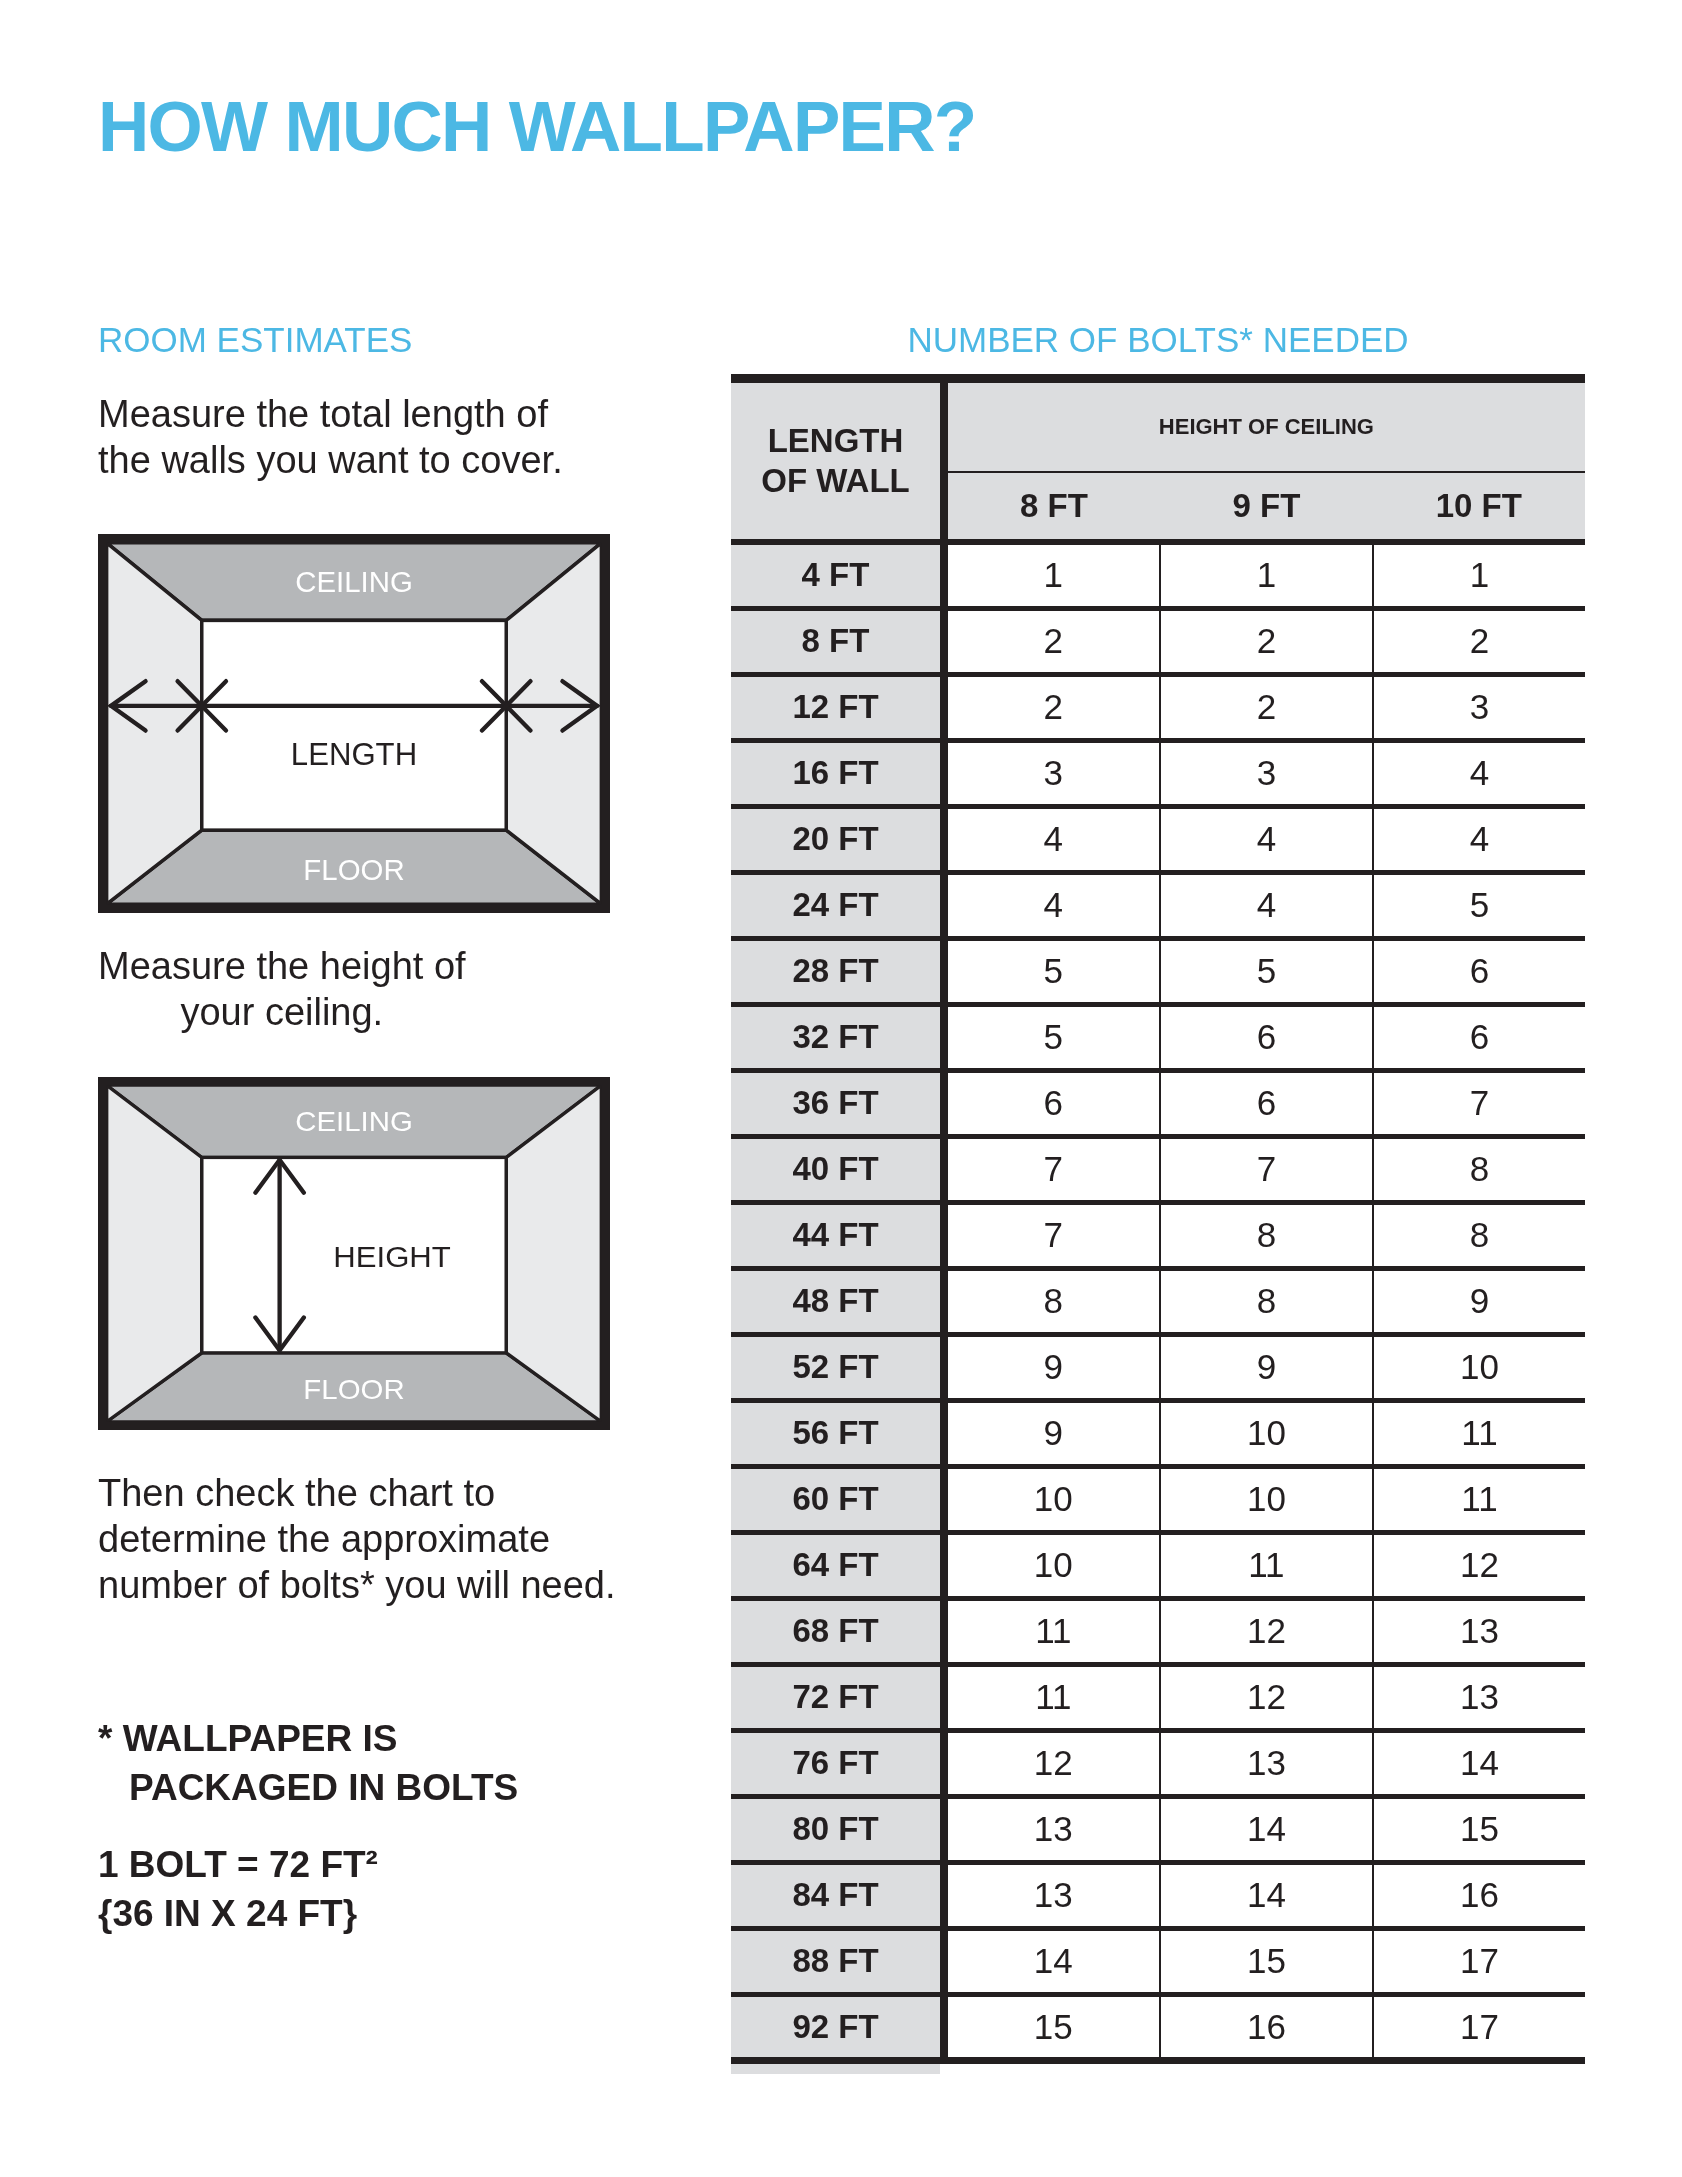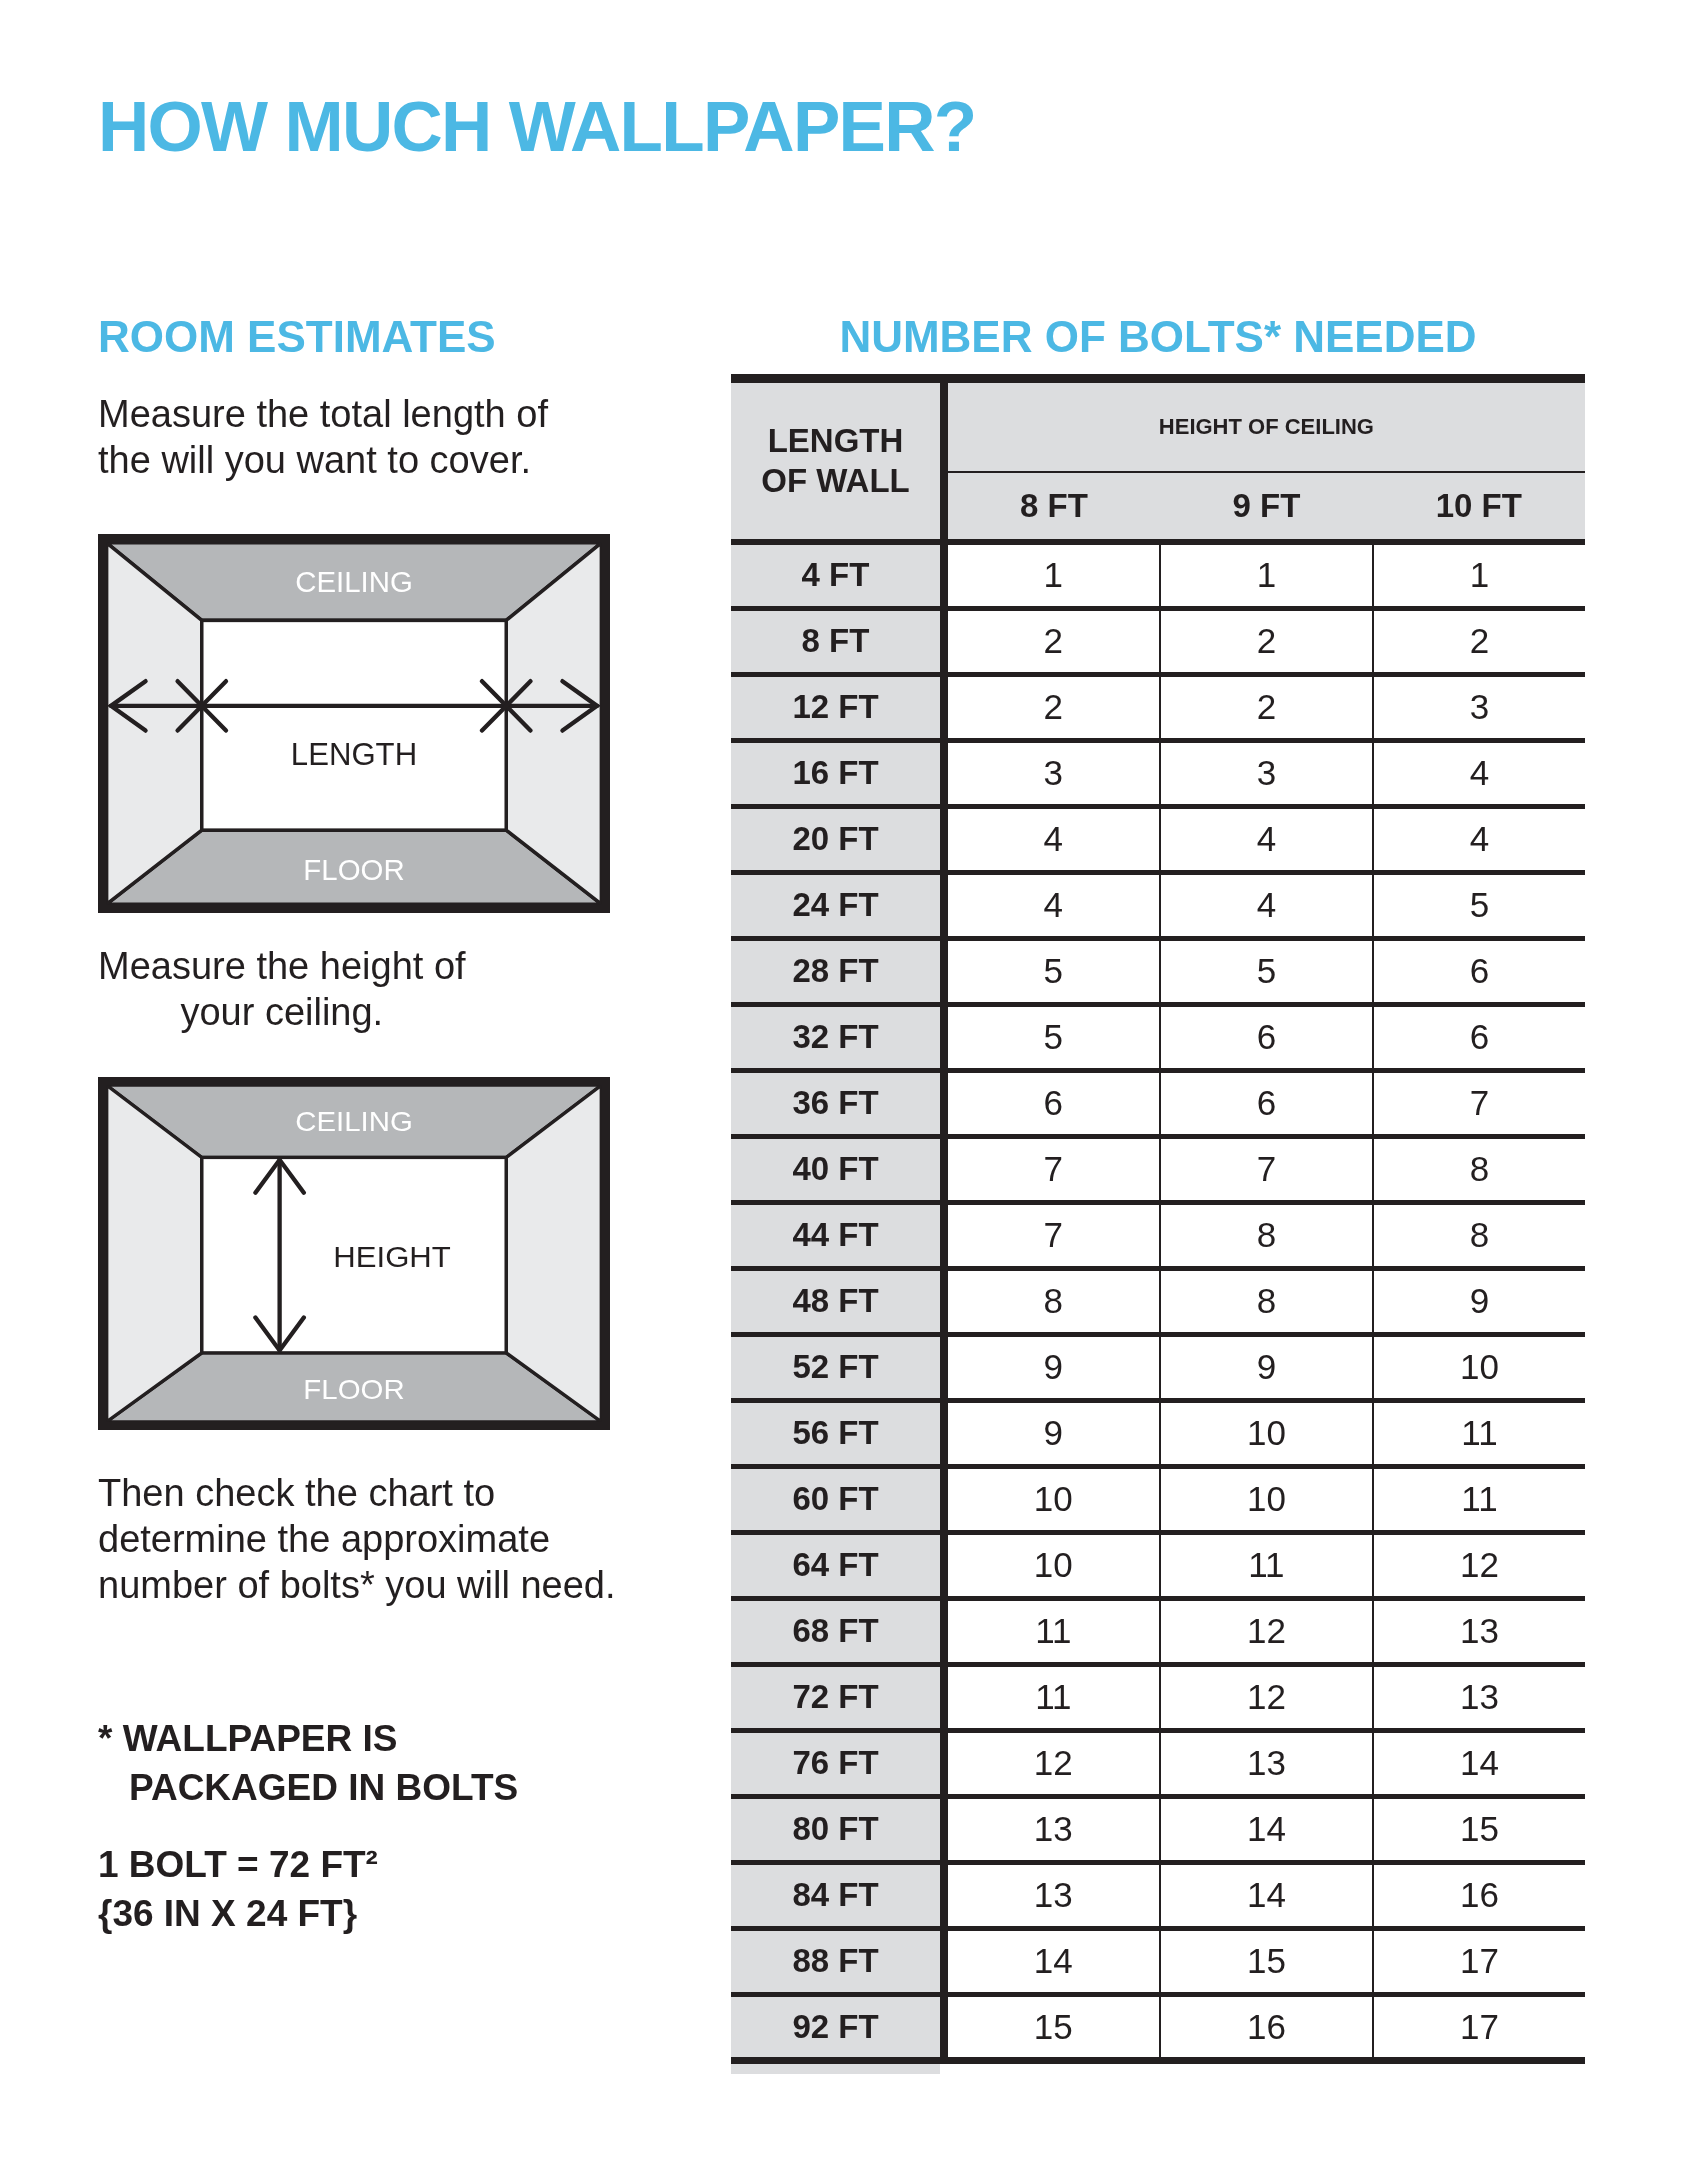--- a/index.html
+++ b/index.html
@@ -13,22 +13,22 @@
   html,body{background:#ffffff;}
   body{font-family:"Liberation Sans","DejaVu Sans",sans-serif;color:var(--ink);}
   .page{position:relative;width:1683px;height:2177px;background:#fff;overflow:hidden;padding-left:28px;}
 
   .page-title{
     position:absolute;left:98px;top:86px;
     font-size:71px;font-weight:700;letter-spacing:-1.7px;
     color:var(--accent);white-space:nowrap;
   }
   .section-head{
-    position:absolute;top:312px;
-    font-size:44px;font-weight:700;color:var(--accent);white-space:nowrap;
+    position:absolute;top:320px;
+    font-size:35px;font-weight:400;color:var(--accent);white-space:nowrap;
   }
   .head-left{left:98px;}
   .head-right{left:731px;width:854px;text-align:center;}
 
   .para{
     position:absolute;left:98px;
     font-size:38px;line-height:46px;color:var(--ink);
   }
   .para1{top:391px;}
   .para2{top:943px;text-align:center;}
@@ -91,21 +91,21 @@
 
 <div class="page">
 
   <div class="page-title">HOW MUCH WALLPAPER?</div>
 
   <div class="section-head head-left">ROOM ESTIMATES</div>
   <div class="section-head head-right">NUMBER OF BOLTS* NEEDED</div>
 
   <div class="para para1">
     <div>Measure the total length of</div>
-    <div>the will you want to cover.</div>
+    <div>the walls you want to cover.</div>
   </div>
 
   <svg class="diagram diagram1" width="512" height="379" viewBox="0 0 592 430" preserveAspectRatio="none">
     <polygon points="10,10 582,10 472,98 120,98" style="fill:var(--ceiling-gray);stroke:var(--ink);stroke-width:4"></polygon>
     <polygon points="10,420 582,420 472,336 120,336" style="fill:var(--ceiling-gray);stroke:var(--ink);stroke-width:4"></polygon>
     <polygon points="10,10 120,98 120,336 10,420" style="fill:var(--wall-gray);stroke:var(--ink);stroke-width:4"></polygon>
     <polygon points="582,10 472,98 472,336 582,420" style="fill:var(--wall-gray);stroke:var(--ink);stroke-width:4"></polygon>
     <rect x="120" y="98" width="352" height="238" style="fill:#ffffff;stroke:var(--ink);stroke-width:4"></rect>
     <g style="stroke:var(--ink);stroke-width:5;fill:none;stroke-linecap:round">
       <line x1="15" y1="195" x2="577" y2="195"></line>

